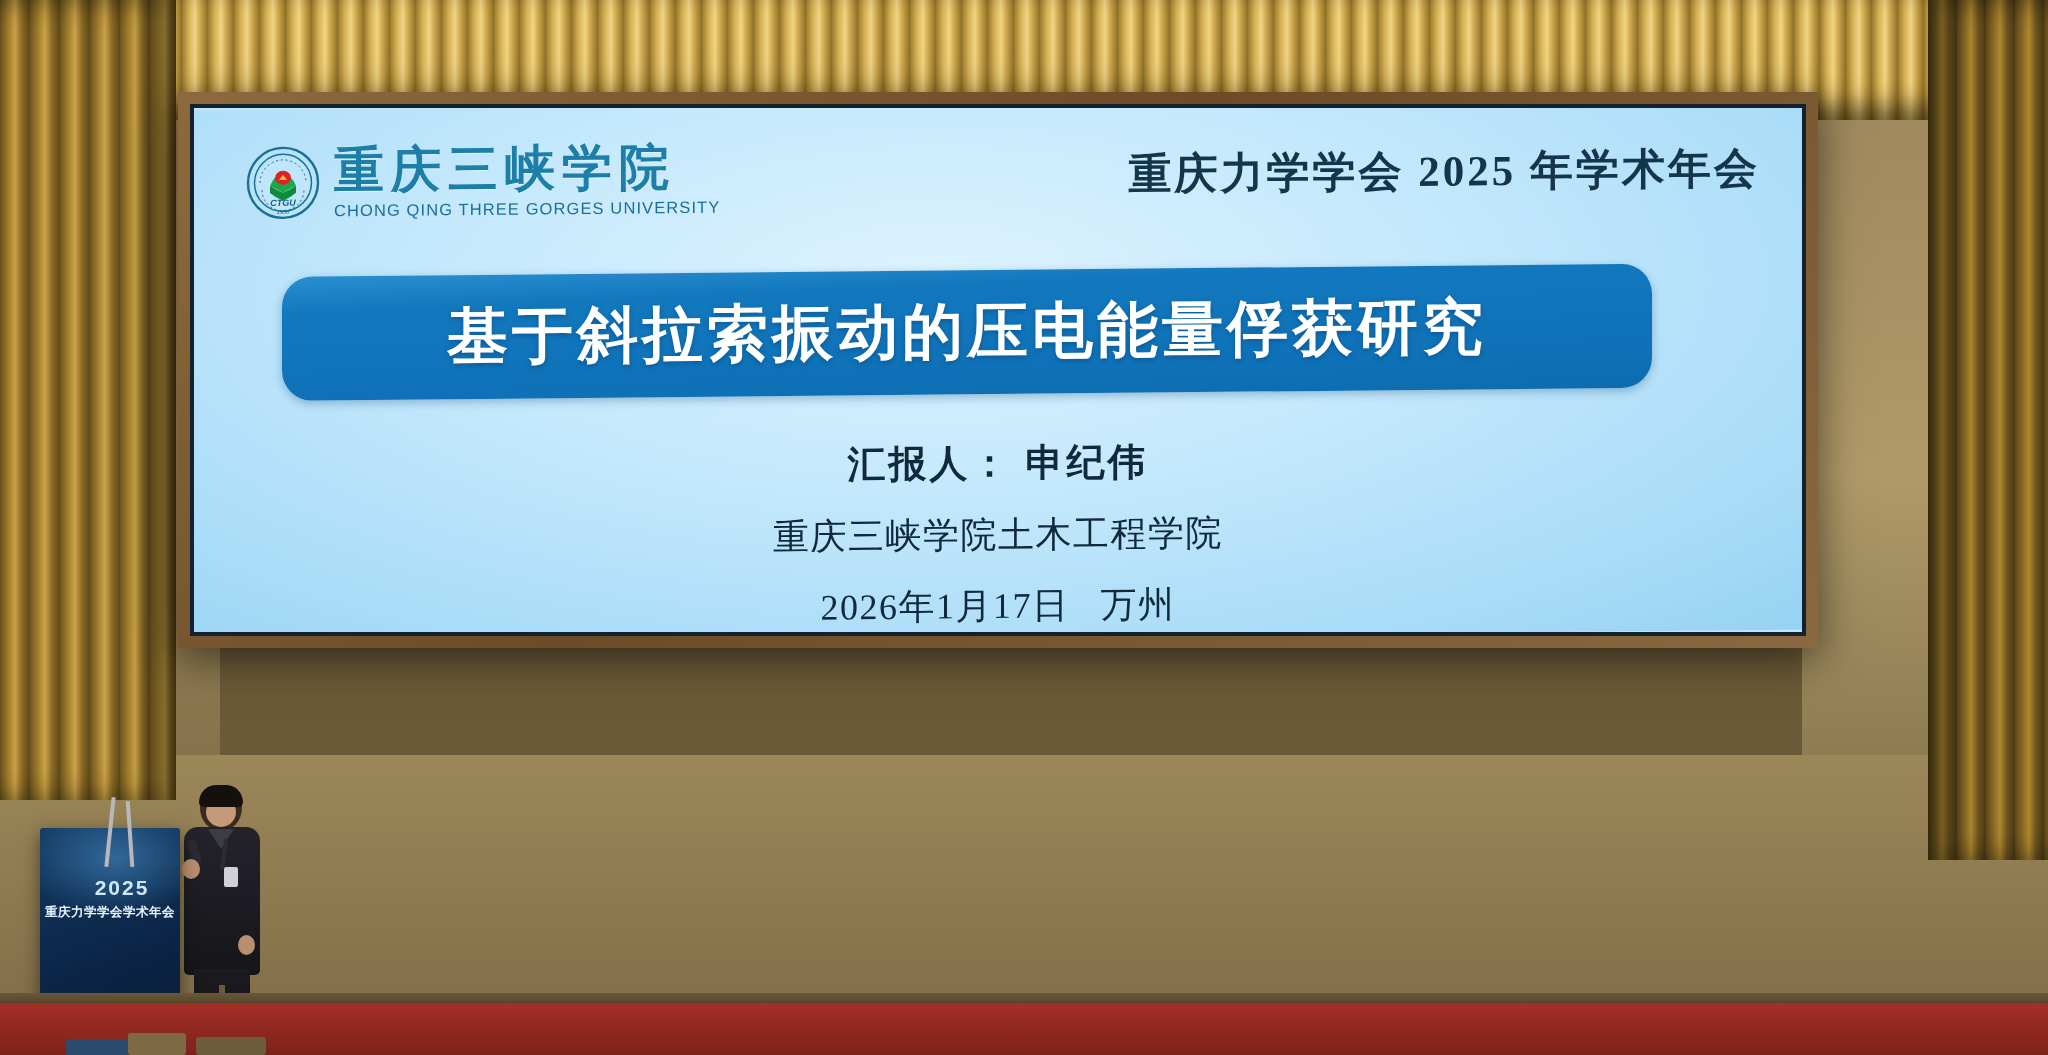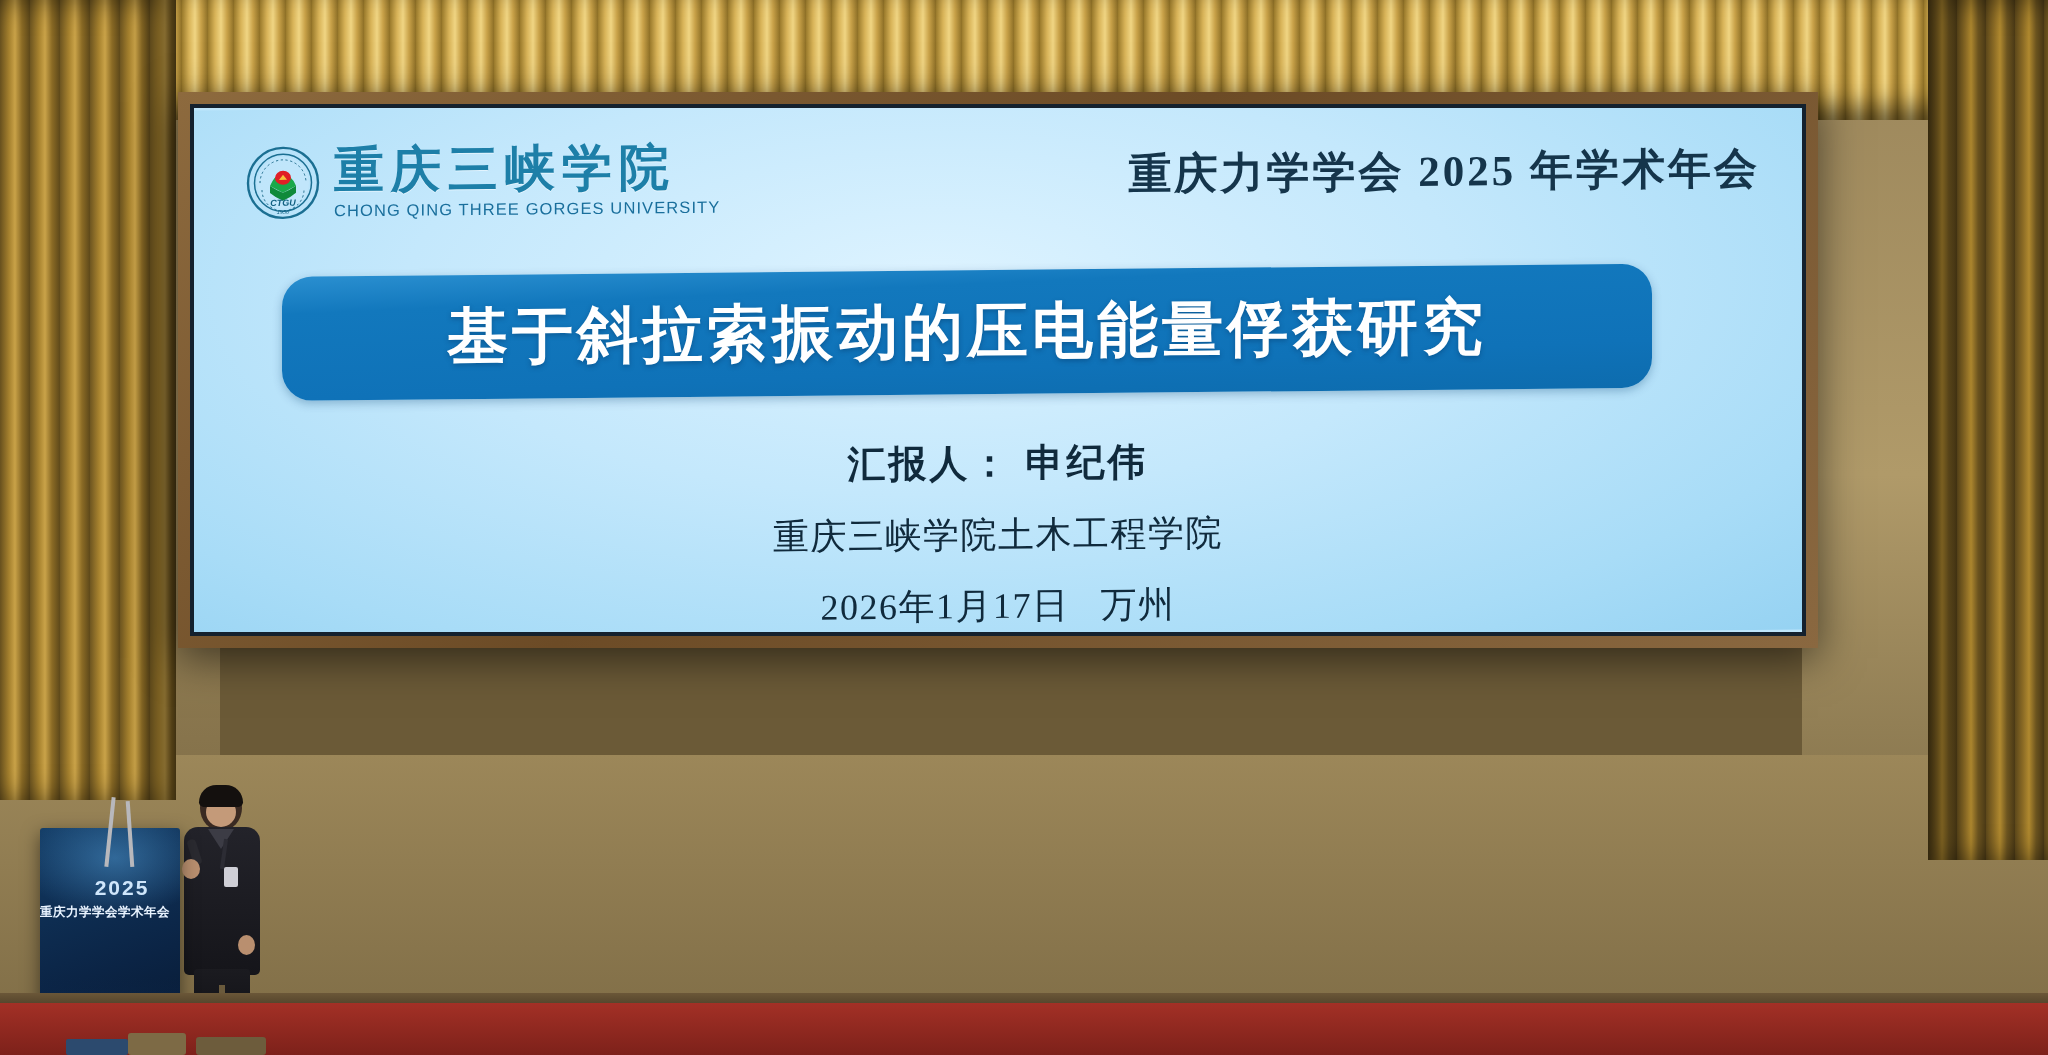--- a/index.html
+++ b/index.html
@@ -89,21 +89,21 @@
 
   
   #podium{position:absolute;left:40px;bottom:2px;width:140px;height:225px;
     background:linear-gradient(160deg,#123a63,#0b2445 60%,#07182f);
     border-radius:3px;box-shadow:0 6px 18px rgba(0,0,0,.5);overflow:hidden;}
   .podium-glow{position:absolute;left:-20px;top:-30px;width:190px;height:120px;
     background:radial-gradient(ellipse at 50% 50%,rgba(90,170,230,.45),transparent 70%);}
   .podium-year{position:absolute;left:16px;right:0;top:48px;text-align:center;
     font-family:"Liberation Sans",sans-serif;font-weight:700;font-size:21px;
     color:#cfe6fb;letter-spacing:2px;padding-left:8px;}
-  .podium-sub{position:absolute;left:0;right:0;top:76px;
+  .podium-sub{position:absolute;left:0;right:0;top:76px;text-align:center;
     font-family:"Liberation Sans",sans-serif;font-weight:700;font-size:12.5px;
     color:#e8f3ff;letter-spacing:.5px;}
   .podium-sky{position:absolute;left:0;right:0;bottom:0;height:75px;
     background:linear-gradient(180deg,rgba(20,70,120,0),rgba(12,40,78,.9));}
   .podium-city{position:absolute;bottom:0;left:8px;right:8px;height:42px;
     background:
       linear-gradient(90deg,transparent 0 6px,#2a5d90 6px 16px,transparent 16px 24px,
       #2a5d90 24px 30px,transparent 30px 40px,#3d7ab0 40px 52px,transparent 52px 62px,
       #2a5d90 62px 74px,transparent 74px 84px,#35699c 84px 96px,transparent 96px 106px,
       #2a5d90 106px 120px,transparent 120px);

